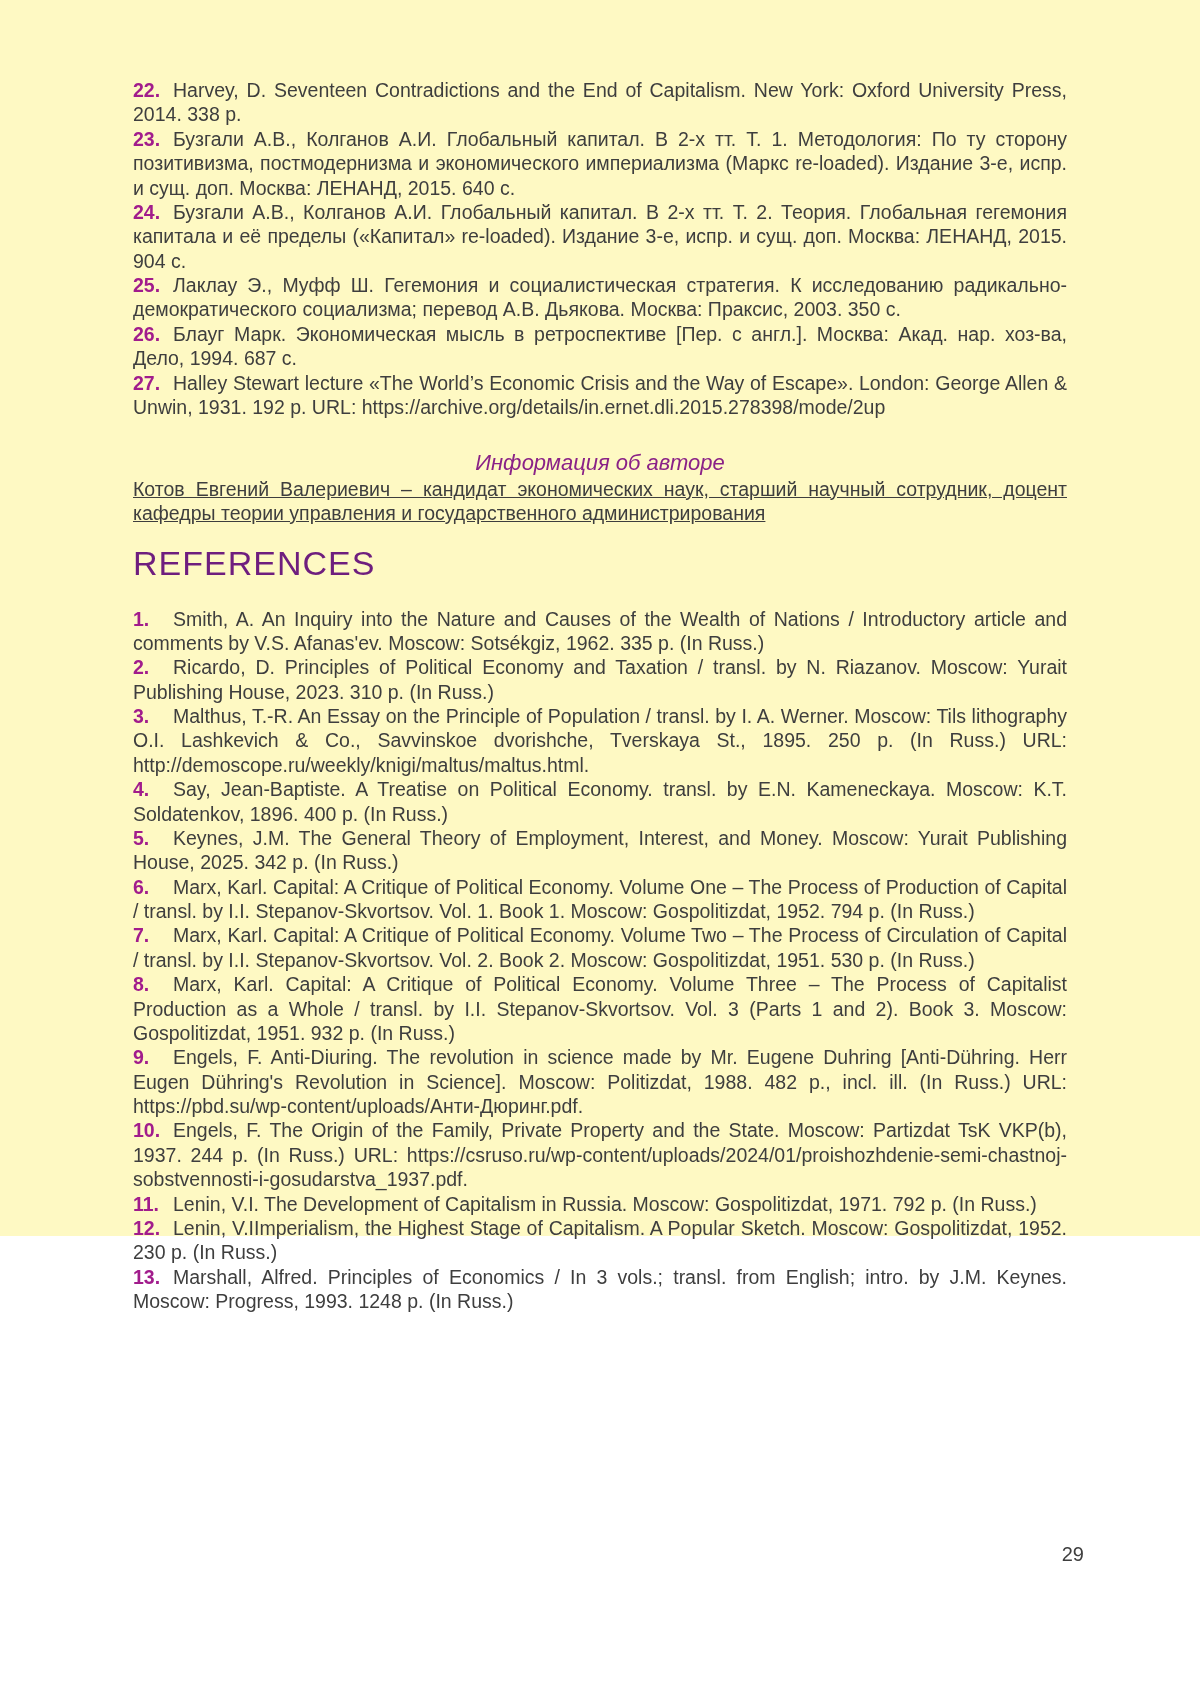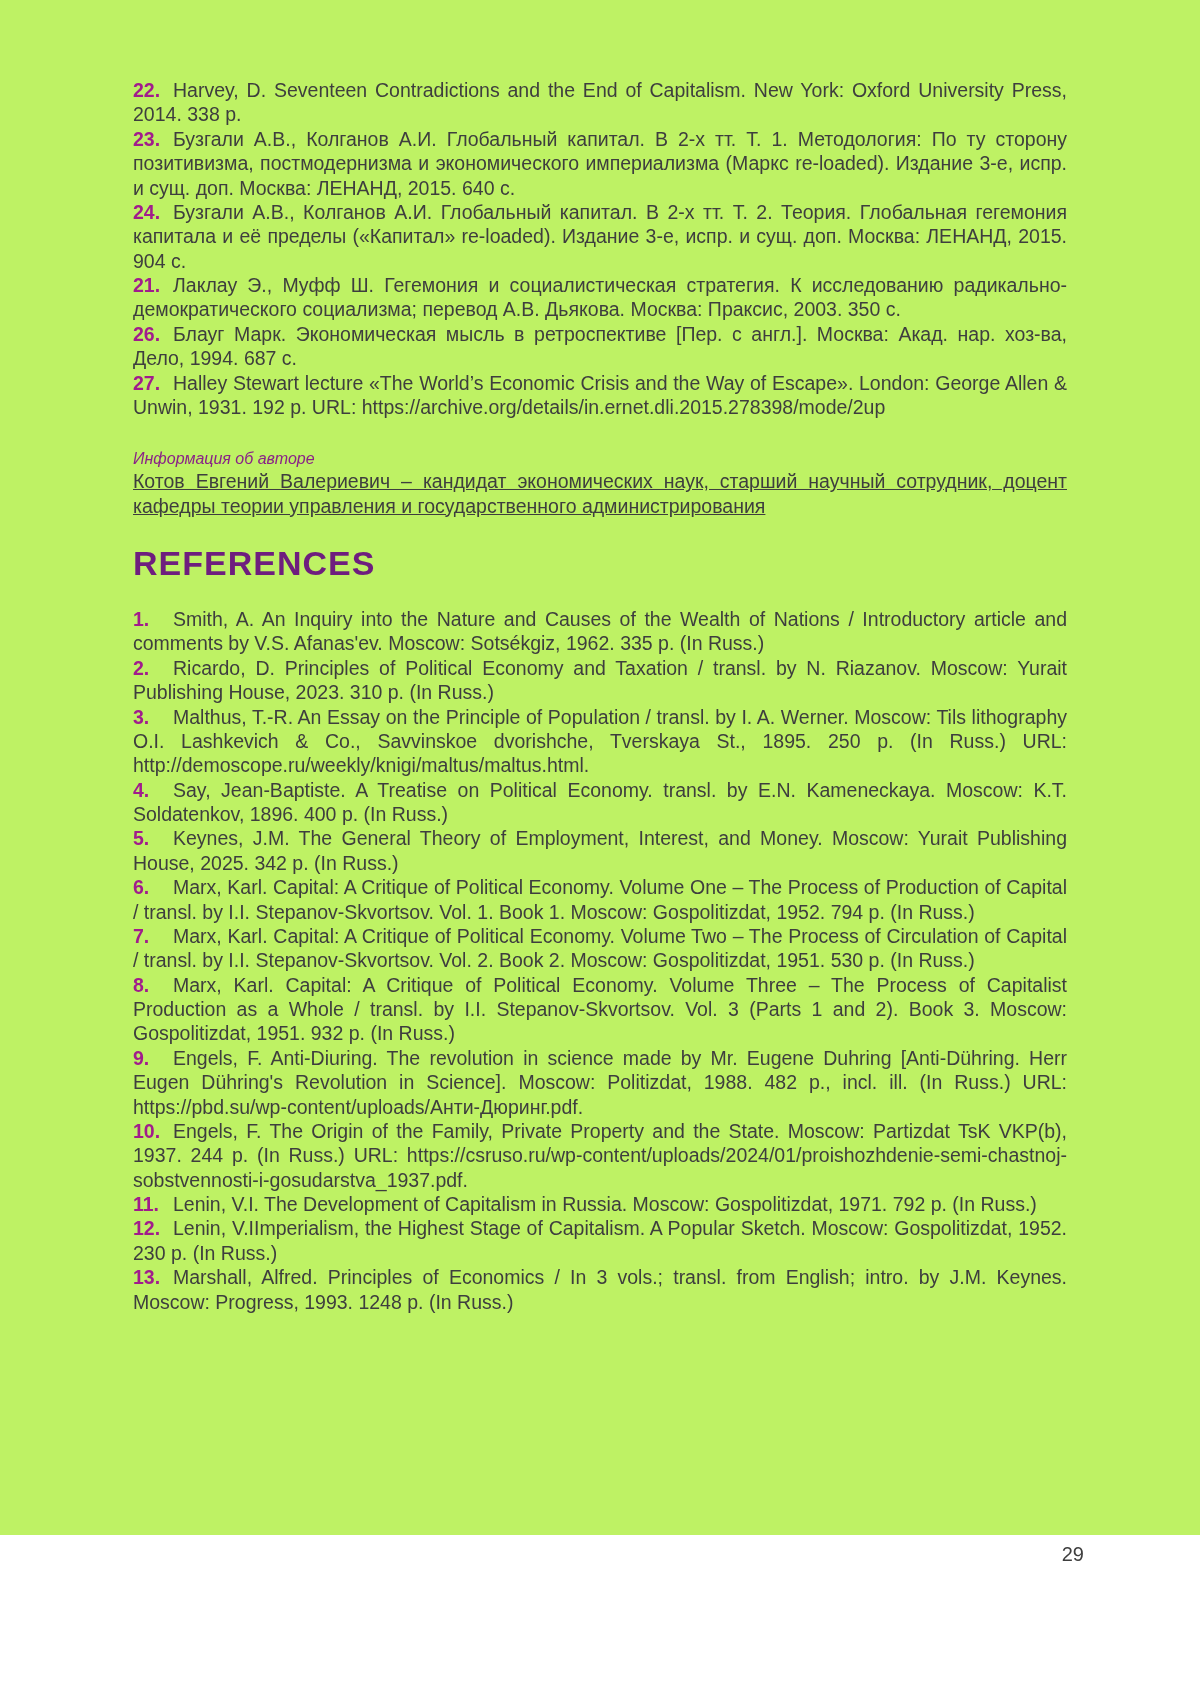--- a/index.html
+++ b/index.html
@@ -6,75 +6,76 @@
   html, body { width: 1200px; height: 1697px; }
   body {
     background: #ffffff;
     font-family: "Liberation Sans", sans-serif;
     color: #3e3e3e;
     overflow: hidden;
   }
   .page {
     position: relative;
     width: 1200px;
-    height: 1535px;
+    height: 1236px;
     padding: 78px 133px 0 133px;
-    background: #bef264;
+    background: #fef9c3;
   }
   .ref {
     text-align: justify;
     font-size: 19.5px;
     line-height: 1.25;
     overflow-wrap: anywhere;
   }
   .ref .num {
     font-weight: bold;
     color: #a11c8c;
     display: inline-block;
     min-width: 40px;
   }
   .author-info { margin-top: 30px; }
   .author-heading {
     font-style: italic;
     color: #8a2287;
-    font-size: 16px;
+    font-size: 22px;
     line-height: 1.25;
+    text-align: center;
   }
   .author-text {
     text-align: justify;
     font-size: 19.5px;
     line-height: 1.25;
     text-decoration: underline;
   }
   .references-heading {
-    margin-top: 26px;
+    margin-top: 18px;
     margin-bottom: 24px;
     font-size: 34px;
-    font-weight: bold;
+    font-weight: normal;
     letter-spacing: 1px;
     color: #6e1e7e;
   }
   .page-number {
     position: absolute;
     top: 1543px;
     right: 116px;
     font-size: 20px;
     color: #3e3e3e;
   }
 </style>
 </head>
 <body>
 
 <div class="page">
 
   <div>
     <p class="ref"><span class="num">22.</span><span>Harvey, D. Seventeen Contradictions and the End of Capitalism. New York: Oxford University Press, 2014. 338 p.</span></p>
     <p class="ref"><span class="num">23.</span><span>Бузгали А.В., Колганов А.И. Глобальный капитал. В 2-х тт. Т. 1. Методология: По ту сторону позитивизма, постмодернизма и экономического империализма (Маркс re-loaded). Издание 3-е, испр. и сущ. доп. Москва: ЛЕНАНД, 2015. 640 с.</span></p>
     <p class="ref"><span class="num">24.</span><span>Бузгали А.В., Колганов А.И. Глобальный капитал. В 2-х тт. Т. 2. Теория. Глобальная гегемония капитала и её пределы («Капитал» re-loaded). Издание 3-е, испр. и сущ. доп. Москва: ЛЕНАНД, 2015. 904 с.</span></p>
-    <p class="ref"><span class="num">21.</span><span>Лаклау Э., Муфф Ш. Гегемония и социалистическая стратегия. К исследованию радикально-демократического социализма; перевод А.В. Дьякова. Москва: Праксис, 2003. 350 с.</span></p>
+    <p class="ref"><span class="num">25.</span><span>Лаклау Э., Муфф Ш. Гегемония и социалистическая стратегия. К исследованию радикально-демократического социализма; перевод А.В. Дьякова. Москва: Праксис, 2003. 350 с.</span></p>
     <p class="ref"><span class="num">26.</span><span>Блауг Марк. Экономическая мысль в ретроспективе [Пер. с англ.]. Москва: Акад. нар. хоз-ва, Дело, 1994. 687 с.</span></p>
     <p class="ref"><span class="num">27.</span><span>Halley Stewart lecture «The World’s Economic Crisis and the Way of Escape». London: George Allen &amp; Unwin, 1931. 192 p. URL: https://archive.org/details/in.ernet.dli.2015.278398/mode/2up</span></p>
   </div>
 
   <div class="author-info">
     <div class="author-heading">Информация об авторе</div>
     <div class="author-text">Котов Евгений Валериевич – кандидат экономических наук, старший научный сотрудник, доцент кафедры теории управления и государственного администрирования</div>
   </div>
 
   <h1 class="references-heading">REFERENCES</h1>

